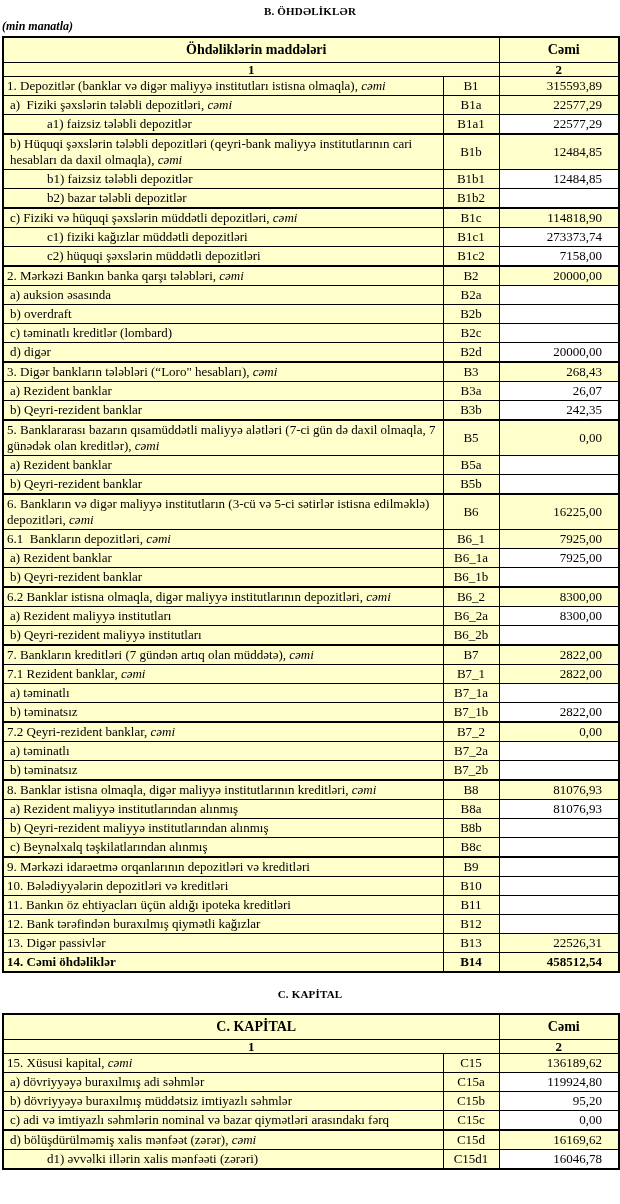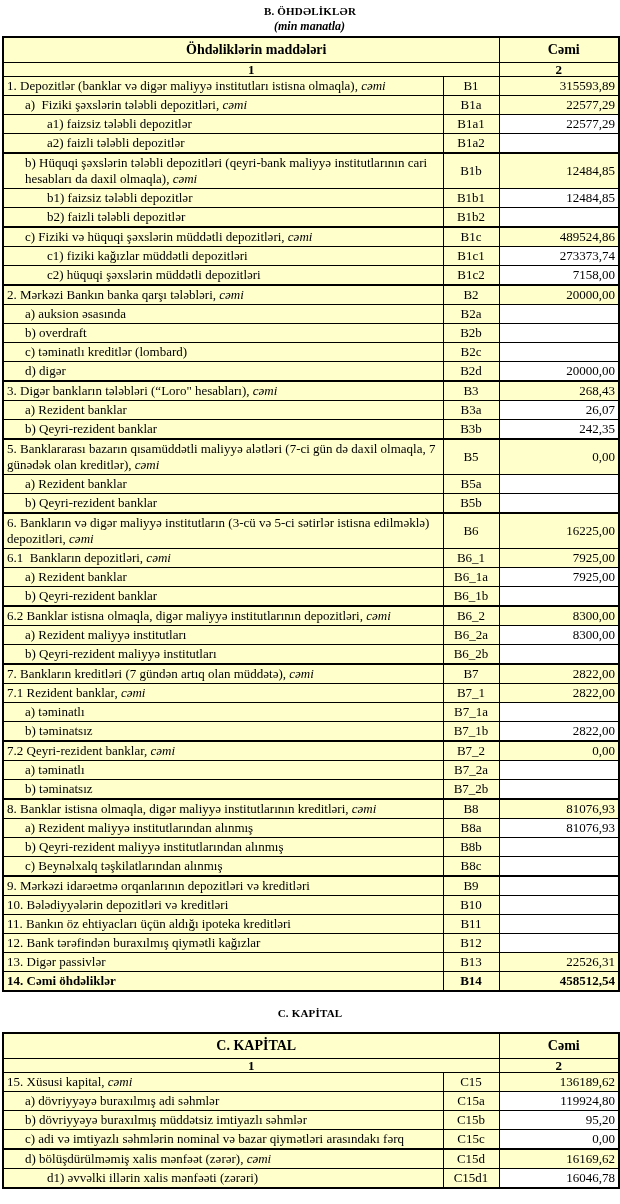--- a/index.html
+++ b/index.html
@@ -7,21 +7,21 @@
   body{
     width:620px; background:#fff; color:#000;
     font-family:"Liberation Serif", serif;
   }
   .page{padding:2px;}
   .sec-title{
     text-align:center; font-weight:bold; font-size:11px;
     margin:3px 0 1px 0; letter-spacing:0.2px;
   }
   .unit-note{
-    text-align:center; font-style:italic; font-weight:bold;
+    text-align:left; font-style:italic; font-weight:bold;
     font-size:12px; margin:2px 1px 2px 0;
   }
   table{
     width:616px; table-layout:fixed; border-collapse:collapse;
     border:2px solid var(--border);
   }
   td{
     border:1px solid var(--border); font-size:13px; line-height:16px;
     padding:0; vertical-align:middle; overflow:hidden;
   }
@@ -32,24 +32,24 @@
   tr.subhdr-row td{
     height:13px; line-height:13px; text-align:center; font-weight:bold;
     font-size:13px; background:var(--yellow);
   }
   tr.data{height:18px;}
   tr.thick td{border-top-width:2px;}
   tr.bold td{font-weight:bold;}
   td.lbl{
     background:var(--yellow); padding:1px 2px 1px 3px; white-space:pre-wrap;
   }
-  td.lbl.ind1{padding-left:21px;margin-left:32px;}
+  td.lbl.ind1{padding-left:6px;margin-left:32px;}
   td.lbl.ind2{padding-left:43px;margin-left:36px;}
   td.code{background:var(--yellow); text-align:center;}
-  td.val{text-align:right; padding-right:3px;}
+  td.val{text-align:right; padding-right:16px;}
   td.val.ycell{background:var(--yellow);}
   td.val.wcell{background:var(--white);}
   .gap-c{height:12px;}
 </style>
 </head>
 <body>
 
 <div class="page">
 
   <div class="sec-title">B. ÖHDƏLİKLƏR</div>
@@ -80,44 +80,39 @@
         <tr class="data">
           <td class="lbl ind1">a)  Fiziki şəxslərin tələbli depozitləri, <i>cəmi</i></td>
           <td class="code">B1a</td>
           <td class="val ycell">22577,29</td>
         </tr>
         <tr class="data">
           <td class="lbl ind2">a1) faizsiz tələbli depozitlər</td>
           <td class="code">B1a1</td>
           <td class="val wcell">22577,29</td>
         </tr>
-        <tr class="data">
-          <td class="lbl ind2">a2) faizli tələbli depozitlər</td>
-          <td class="code">B1a2</td>
-          <td class="val wcell"></td>
-        </tr>
         <tr class="data thick">
           <td class="lbl ind1">b) Hüquqi şəxslərin tələbli depozitləri (qeyri-bank maliyyə institutlarının cari hesabları da daxil olmaqla), <i>cəmi</i></td>
           <td class="code">B1b</td>
           <td class="val ycell">12484,85</td>
         </tr>
         <tr class="data">
           <td class="lbl ind2">b1) faizsiz tələbli depozitlər</td>
           <td class="code">B1b1</td>
           <td class="val wcell">12484,85</td>
         </tr>
         <tr class="data">
-          <td class="lbl ind2">b2) faizli tələbli depozitlər</td>
+          <td class="lbl ind2">b2) bazar tələbli depozitlər</td>
           <td class="code">B1b2</td>
           <td class="val wcell"></td>
         </tr>
         <tr class="data thick">
           <td class="lbl ind1">c) Fiziki və hüquqi şəxslərin müddətli depozitləri, <i>cəmi</i></td>
           <td class="code">B1c</td>
-          <td class="val ycell">489524,86</td>
+          <td class="val ycell">114818,90</td>
         </tr>
         <tr class="data">
           <td class="lbl ind2">c1) fiziki kağızlar müddətli depozitləri</td>
           <td class="code">B1c1</td>
           <td class="val wcell">273373,74</td>
         </tr>
         <tr class="data">
           <td class="lbl ind2">c2) hüquqi şəxslərin müddətli depozitləri</td>
           <td class="code">B1c2</td>
           <td class="val wcell">7158,00</td>

